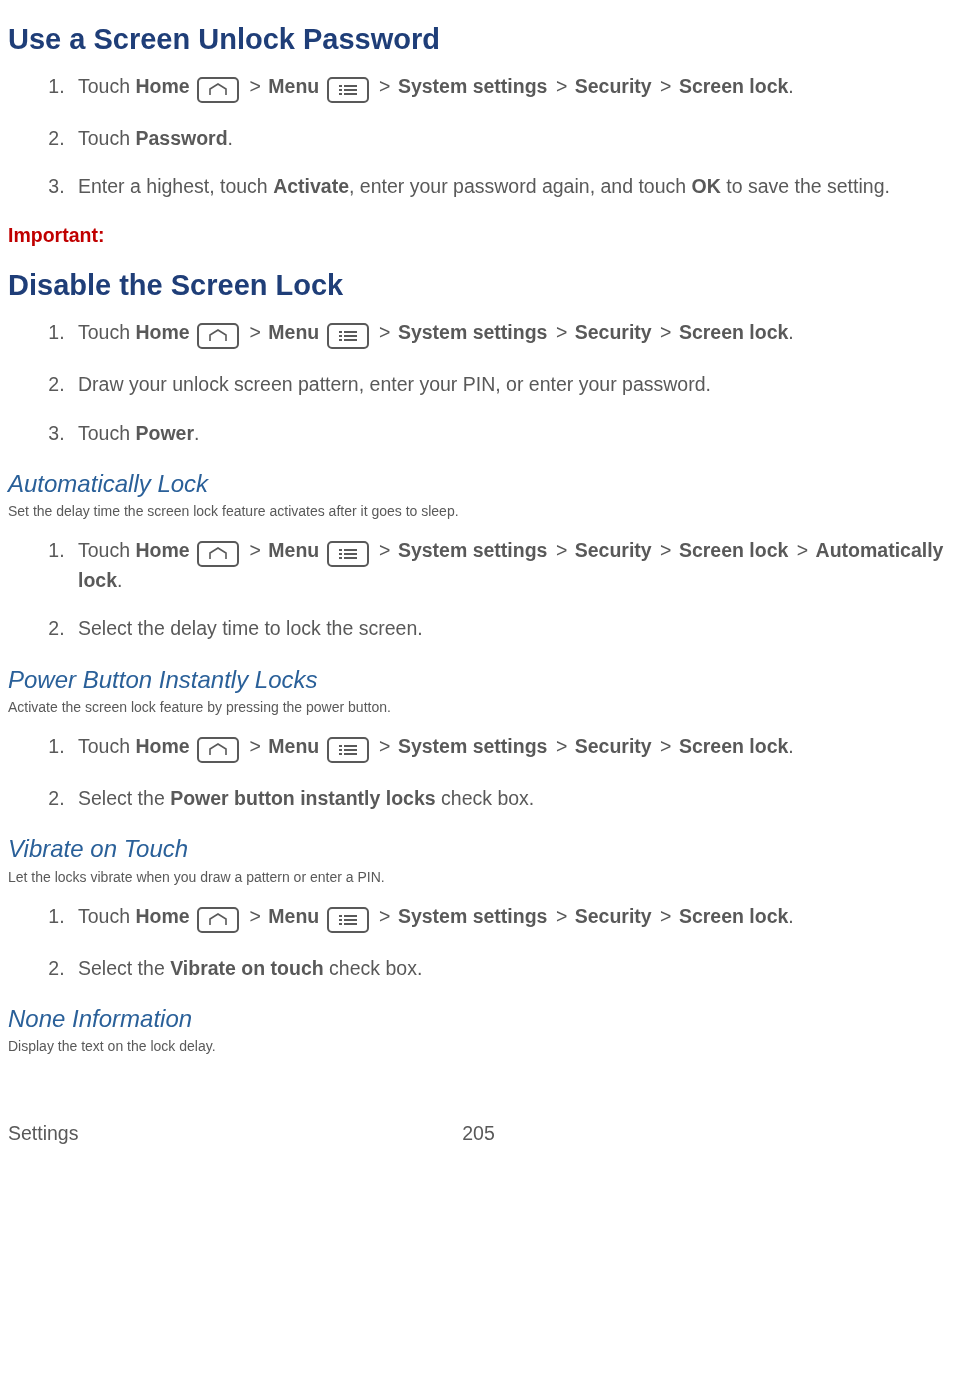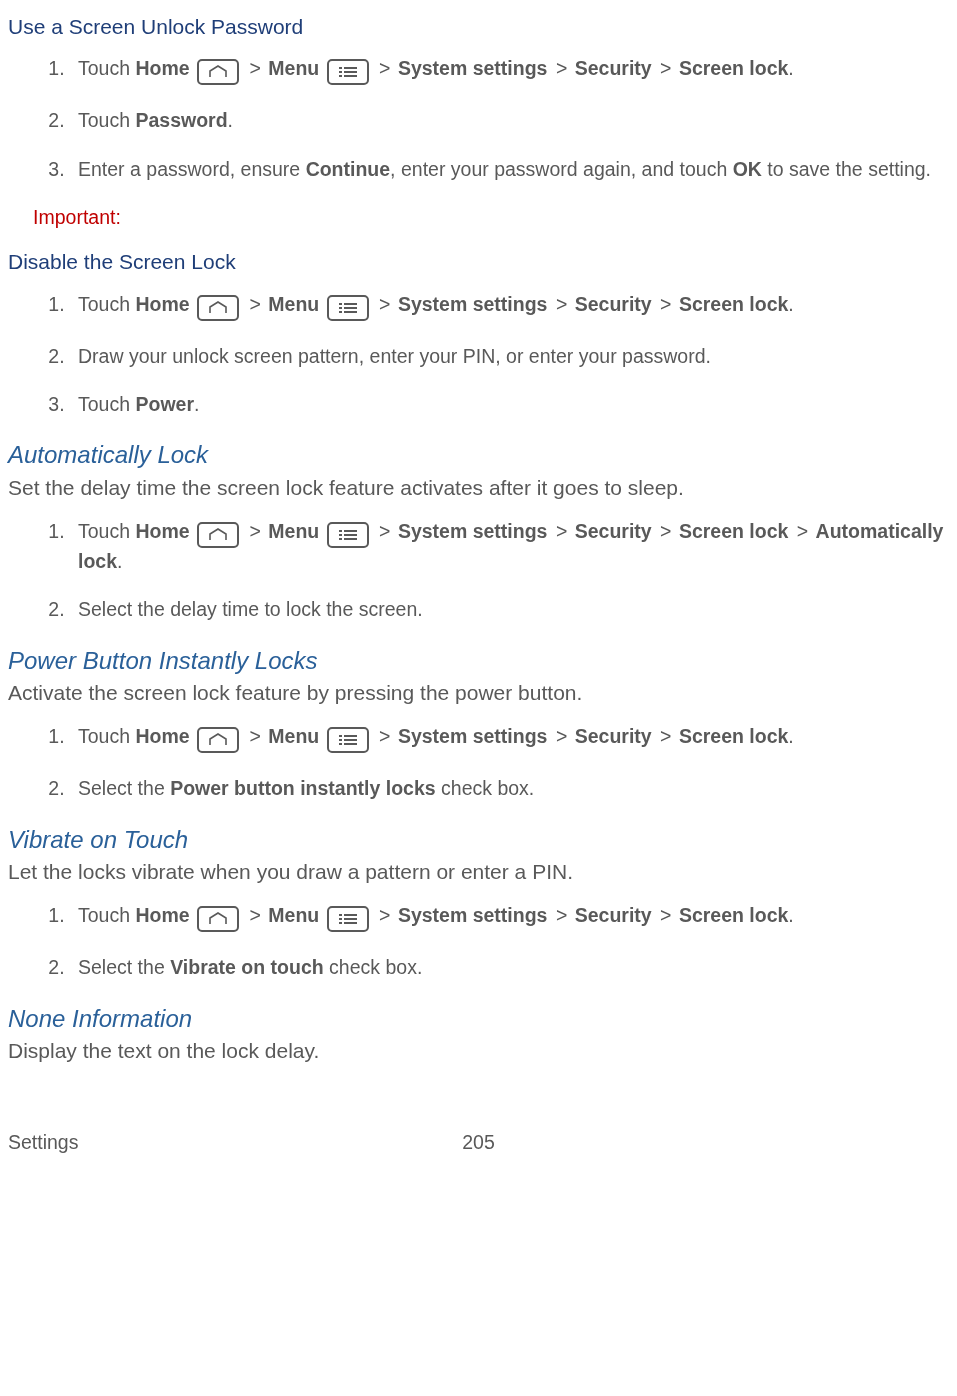--- a/index.html
+++ b/index.html
@@ -7,55 +7,54 @@
     font-size: 19.5px;
     color: #595959;
     margin: 0;
     padding: 4px 8px 14px 8px;
     width: 957px;
     box-sizing: border-box;
     line-height: 1.35;
   }
   .section-heading {
     color: #1F3E78;
-    font-size: 21px;
-    font-weight: 400;
-    margin: 9px 0 14px 0;
+    font-size: 29px;
+    font-weight: 700;
+    margin: 16px 0 14px 0;
   }
   .sub-heading {
     color: #2A6099;
     font-size: 24px;
     font-style: italic;
     font-weight: 400;
     margin: 22px 0 2px 0;
   }
   .desc {
     margin: 0 0 16px 0;
-    font-size: 21px;
+    font-size: 14px;
   }
   ol.steps {
     margin: 0 0 0 0;
     padding: 0 0 0 62px;
   }
   ol.steps > li {
     margin-bottom: 22px;
     color: #595959;
     padding-left: 8px;
   }
   ol.steps > li::marker { color: #595959; }
   .b { font-weight: 700; color: #595959; text-align: right; }
   .important-block {
     display: flex;
     margin: 2px 0 18px 0;
   }
   .important-label {
     color: #C00000;
-    font-weight: 400;
+    font-weight: 700;
     flex: 0 0 138px;
-    text-align: center;
   }
   .important-text {
     color: #C00000;
     flex: 1;
   }
   .icon-box {
     display: inline-flex;
     align-items: center;
     justify-content: center;
     width: 38px;
@@ -108,21 +107,21 @@
     <span class="gt">&gt;</span>
     <span class="b">Security</span>
     <span class="gt">&gt;</span>
     <span class="b">Screen lock</span><span>.</span>
   </li>
   <li>
     <span>Touch</span>
     <span class="b">Password</span><span>.</span>
   </li>
   <li>
-    <span>Enter a password, ensure </span><span class="b">Continue</span><span>, enter your password again, and touch </span><span class="b">OK</span><span> to save the setting.</span>
+    <span>Enter a highest, touch </span><span class="b">Activate</span><span>, enter your password again, and touch </span><span class="b">OK</span><span> to save the setting.</span>
   </li>
 </ol>
 
 <div class="important-block">
   <div class="important-label">Important:</div>
 </div>
 
 <h2 class="section-heading">Disable the Screen Lock</h2>
 
 <ol class="steps">

